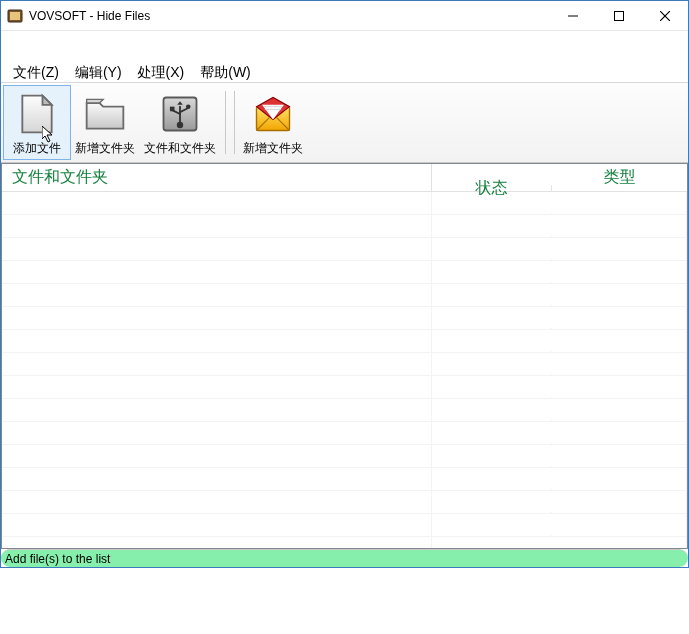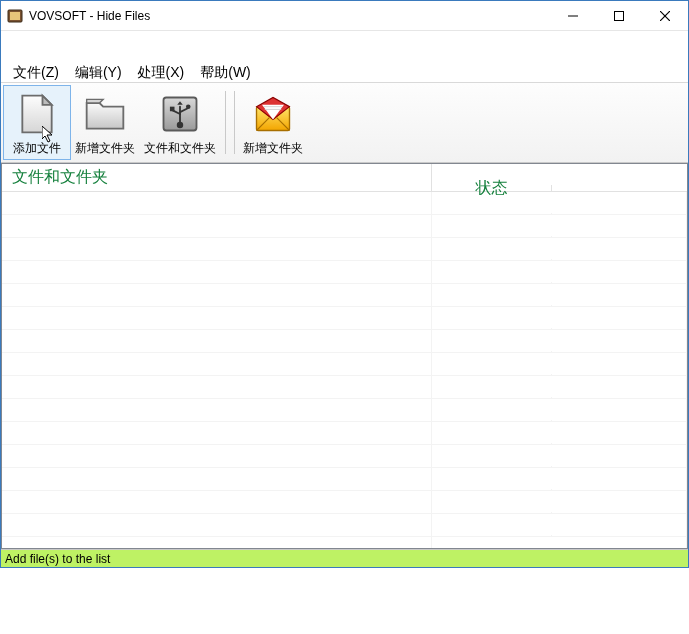--- a/index.html
+++ b/index.html
@@ -33,21 +33,21 @@
   .hcell { border-right: 1px solid #e1e1e1; display: flex; align-items: center; justify-content: center; font-size: 16px; color: #15803d; padding: 0 6px; }
   .hcell.left { justify-content: flex-start; padding-left: 10px; }
   .col1 { flex: 0 0 430px; }
   .col2 { flex: 0 0 120px; margin-top: 21px; }
   .col3 { flex: 1; border-right: none; }
   .rows { flex: 1; display: flex; flex-direction: column; }
   .row { height: 23px; display: flex; border-bottom: 1px solid #f3f3f3; }
   .rcell { border-right: 1px solid #f3f3f3; }
 
   
-  .statusbar { height: 18px; border-top: 1px solid #c9c9c9; display: flex; align-items: center; padding: 0 4px; font-size: 12px; color: #000; background: #bef264; }
+  .statusbar { height: 18px; border-top: 1px solid #c9c9c9; display: flex; align-items: center; padding: 0 4px; font-size: 12px; color: #000; background: #86efac; border-radius: 9px; }
 </style>
 </head>
 <body>
 
 <div class="window">
 
   <div class="titlebar">
     <span class="app-icon">
       <svg width="16" height="16" viewBox="0 0 16 16">
         <rect x="1" y="2" width="14" height="12" rx="1" fill="#7a5230" stroke="#3a2a18"></rect>
@@ -163,20 +163,21 @@
       <span class="tlabel">新增文件夹</span>
     </div>
 
 
   </div>
 
   <div class="listarea">
     <div class="headers">
       <div class="hcell left col1">文件和文件夹</div>
       <div class="hcell col2">状态</div>
+      <div class="hcell col3">类型</div>
     </div>
     <div class="rows" id="rows-container">
         <div class="row">
           <div class="rcell col1"></div>
           <div class="rcell col2"></div>
           <div class="rcell col3"></div>
         </div>
         <div class="row">
           <div class="rcell col1"></div>
           <div class="rcell col2"></div>

